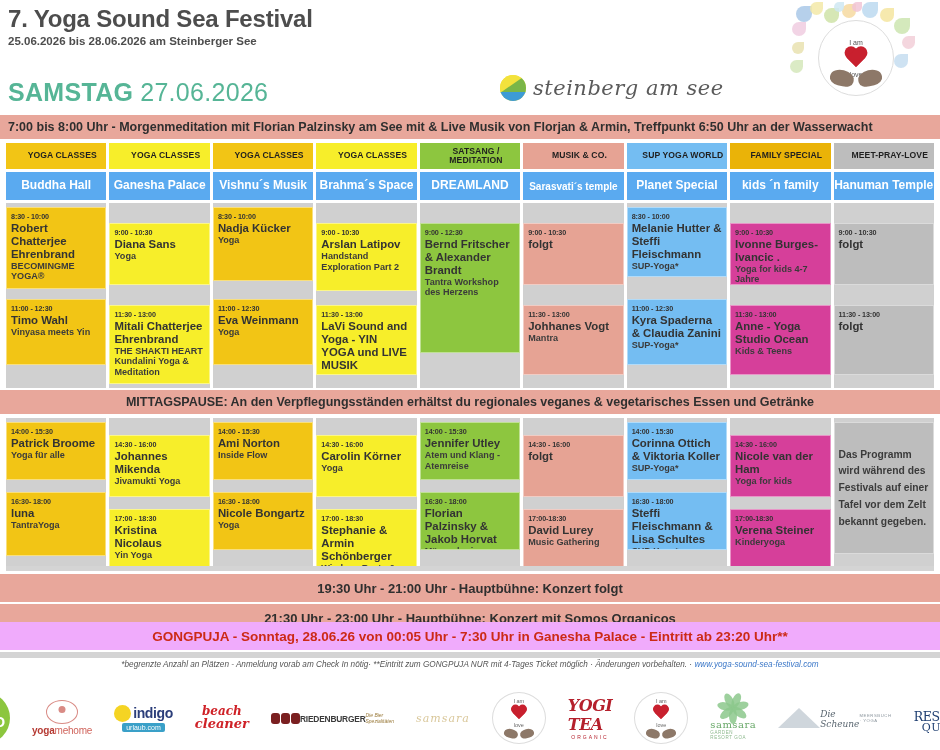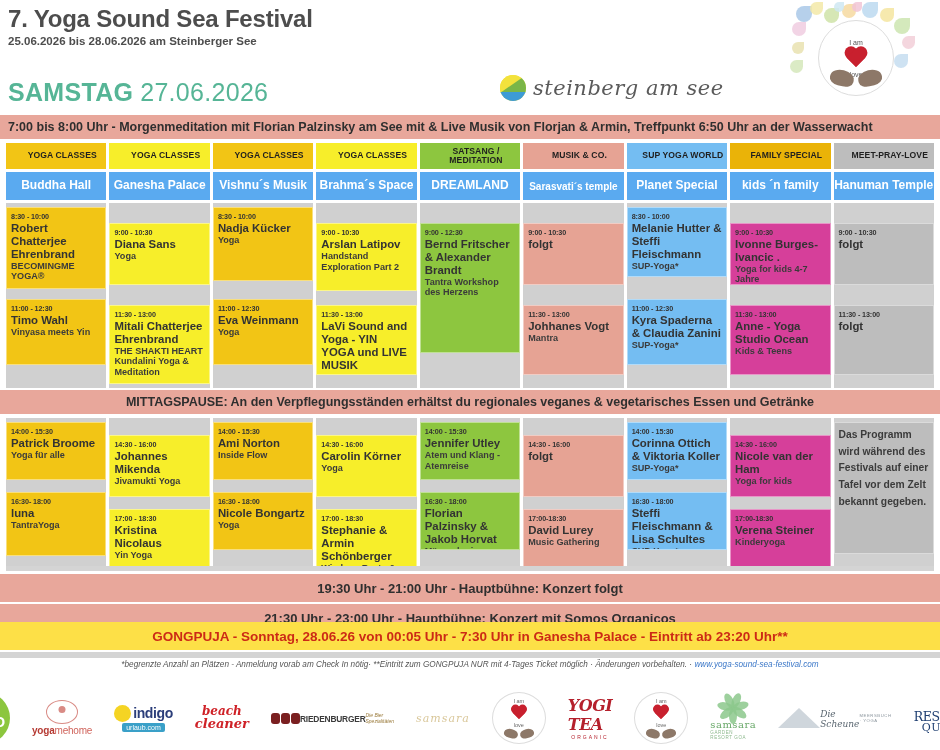--- a/index.html
+++ b/index.html
@@ -44,21 +44,21 @@
   .love-word{font-size:7px;color:#555;margin-top:1px;}
   .hands{position:absolute;bottom:9px;left:50%;transform:translateX(-50%);width:52px;height:17px;}
   .hands span{position:absolute;bottom:0;width:24px;height:16px;background:#8d7868;border-radius:50% 50% 40% 40%;}
   .hands span:first-child{left:0;transform:rotate(14deg);}
   .hands span:last-child{right:0;transform:rotate(-14deg);}
 
   
   .banner{position:absolute;left:0;width:940px;box-sizing:border-box;
     display:flex;align-items:center;justify-content:center;text-align:center;}
   .banner.rose{background:#e8a79b;color:#2f2f2f;font-weight:bold;}
-  .banner.yellowb{background:#fde047;color:#cc2a16;font-weight:bold;}
+  .banner.yellowb{background:#f0abfc;color:#cc2a16;font-weight:bold;}
   .morning{top:115px;height:24px;font-size:12.5px;padding-left:8px;justify-content:flex-start;}
   .lunch{top:390px;height:24px;font-size:12.5px;}
   .evt1{top:574px;height:28px;font-size:13px;}
   .evt2{top:604px;height:28px;font-size:13px;}
   .gong{top:622px;height:28px;font-size:13.5px;}
 
   
   .grid{position:absolute;left:6px;top:143px;width:928px;}
   .hrow{display:flex;gap:3px;}
   .cat,.room{flex:1 1 0;box-sizing:border-box;text-align:center;
@@ -69,21 +69,21 @@
 
   
   .tt{position:absolute;left:6px;top:203px;width:928px;height:185px;display:flex;gap:3px;}
   .tt2{position:absolute;left:6px;top:418px;width:928px;height:152px;display:flex;gap:3px;}
   .col{flex:1 1 0;position:relative;background:#d0d0d0;}
   .ev{position:absolute;left:0;right:0;box-sizing:border-box;padding:4px 4px 3px 4px;
      overflow:hidden;border:1px solid rgba(255,255,255,.45);}
   .ev .t{font-size:7.2px;color:#333;font-weight:bold;letter-spacing:-.1px;display:block;margin-bottom:1px;}
   .ev .n{font-size:11.4px;font-weight:bold;color:#333;line-height:1.13;display:block;}
   .ev .d{font-size:9.1px;font-weight:bold;color:#3b3b3b;line-height:1.18;display:block;margin-top:0px;}
-  .ev.note{display:flex;}
+  .ev.note{display:flex;align-items:center;}
   .ev.note .d{font-size:10.3px;line-height:1.62;}
 
   
   .c-gold{background:#f2c515;}
   .c-yellow{background:#f7ee2a;}
   .c-green{background:#8dc63f;}
   .c-rose{background:#e6a394;}
   .c-blue{background:#74bdf2;}
   .c-pink{background:#d63f9a;}
   .c-grey{background:#bdbdbd;}

